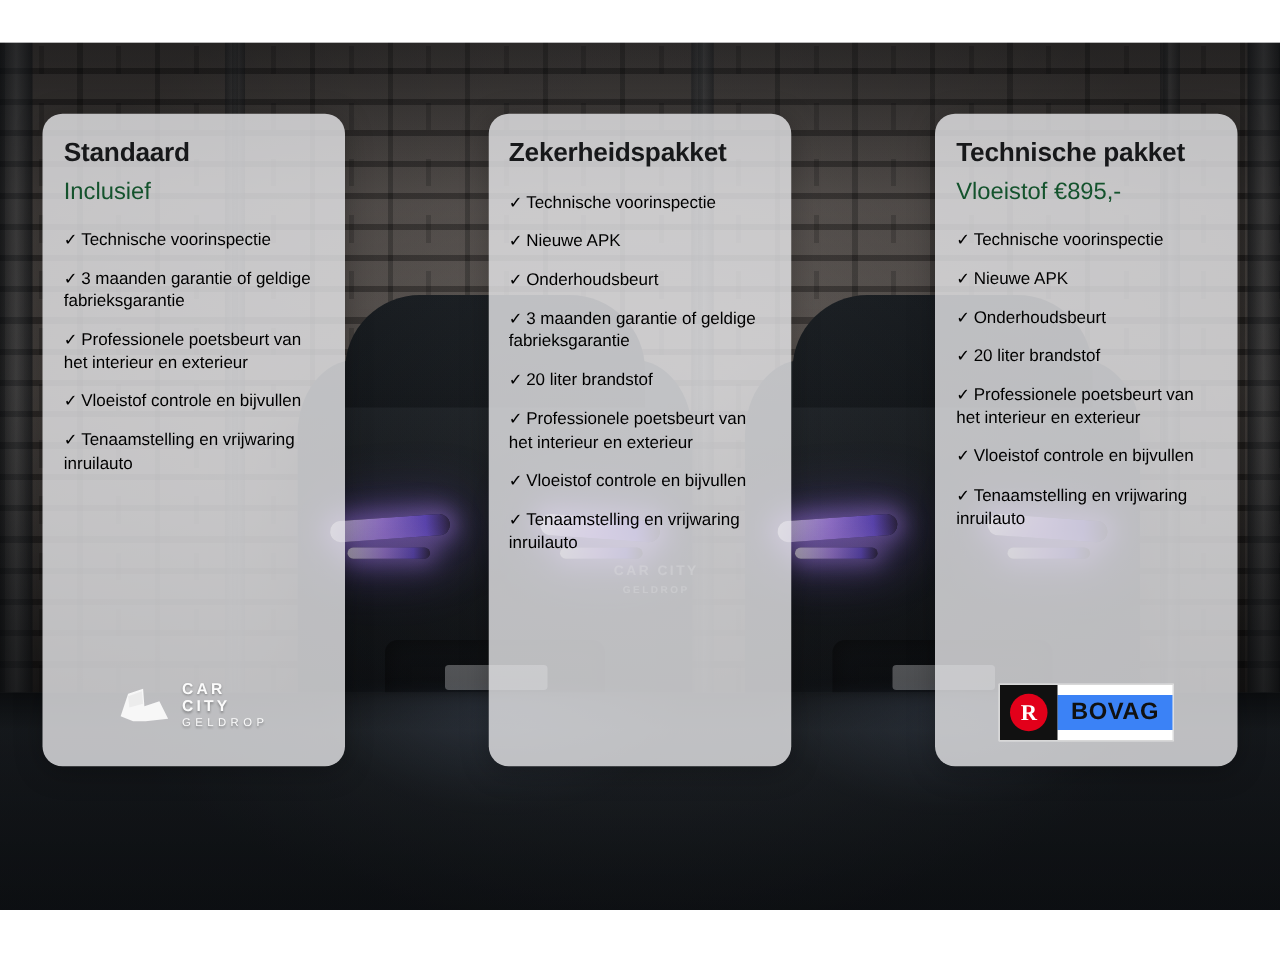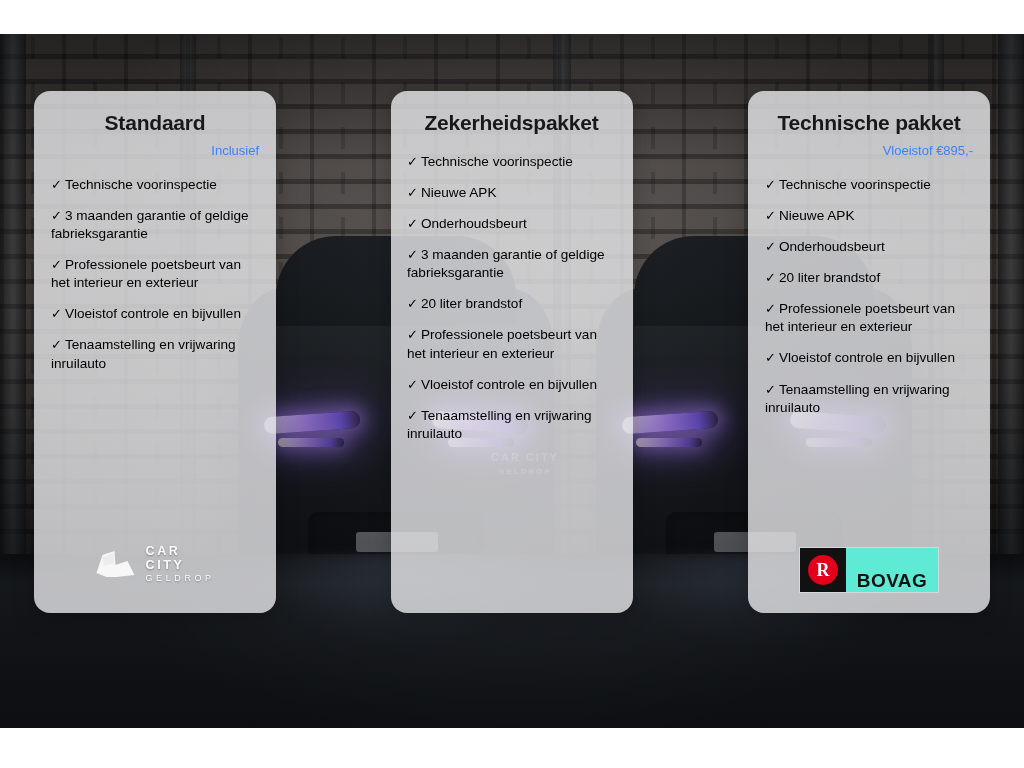--- a/index.html
+++ b/index.html
@@ -201,31 +201,31 @@
     box-shadow: 0 4px 22px rgba(0,0,0,0.25);
     box-sizing: border-box;
     padding: 20px 17px 12px 17px;
   }
   .card.c1 { left: 34px; }
   .card.c2 { left: 391px; padding-left: 16px; }
   .card.c3 { left: 748px; }
 
   .card h2 {
     margin: 0;
-    text-align: center;
+    text-align: left;
     font-size: 21px;
     font-weight: bold;
     color: #17181a;
     letter-spacing: -0.2px;
   }
   .card .sub {
     margin: 8px 0 0 0;
-    text-align: right;
-    font-size: 13px;
-    color: #3b82f6;
+    text-align: left;
+    font-size: 19px;
+    color: #14532d;
   }
   .feature-list {
     list-style: none;
     margin: 18px 0 0 0;
     padding: 0;
   }
   .feature-list li {
     font-size: 13.6px;
     line-height: 1.33;
     color: #000000;
@@ -284,23 +284,23 @@
     border-radius: 50%;
     background: #e2001a;
     color: #fff;
     font-size: 18px;
     font-weight: bold;
     display: flex; align-items: center; justify-content: center;
     font-family: "Liberation Serif", serif;
   }
   .bovag-right {
     flex: 1;
-    height: 44px;
-    background: #5eead4;
-    display: flex; align-items: flex-end; justify-content: center;
+    height: 28px;
+    background: #3b82f6;
+    display: flex; align-items: center; justify-content: center;
   }
   .bovag-right span {
     font-size: 19px;
     font-weight: bold;
     color: #111;
     letter-spacing: 0.4px;
   }
 </style>
 </head>
 <body>

